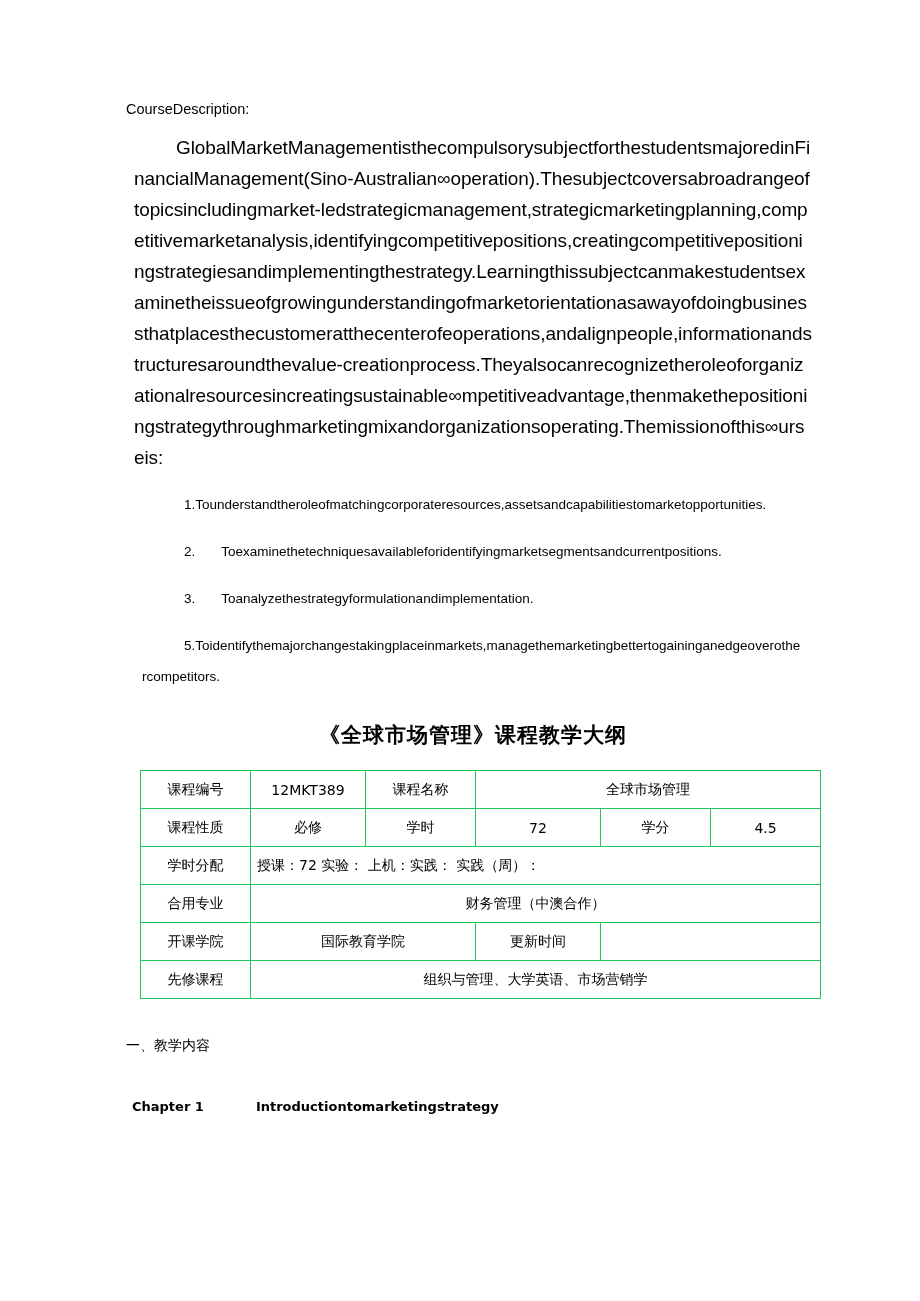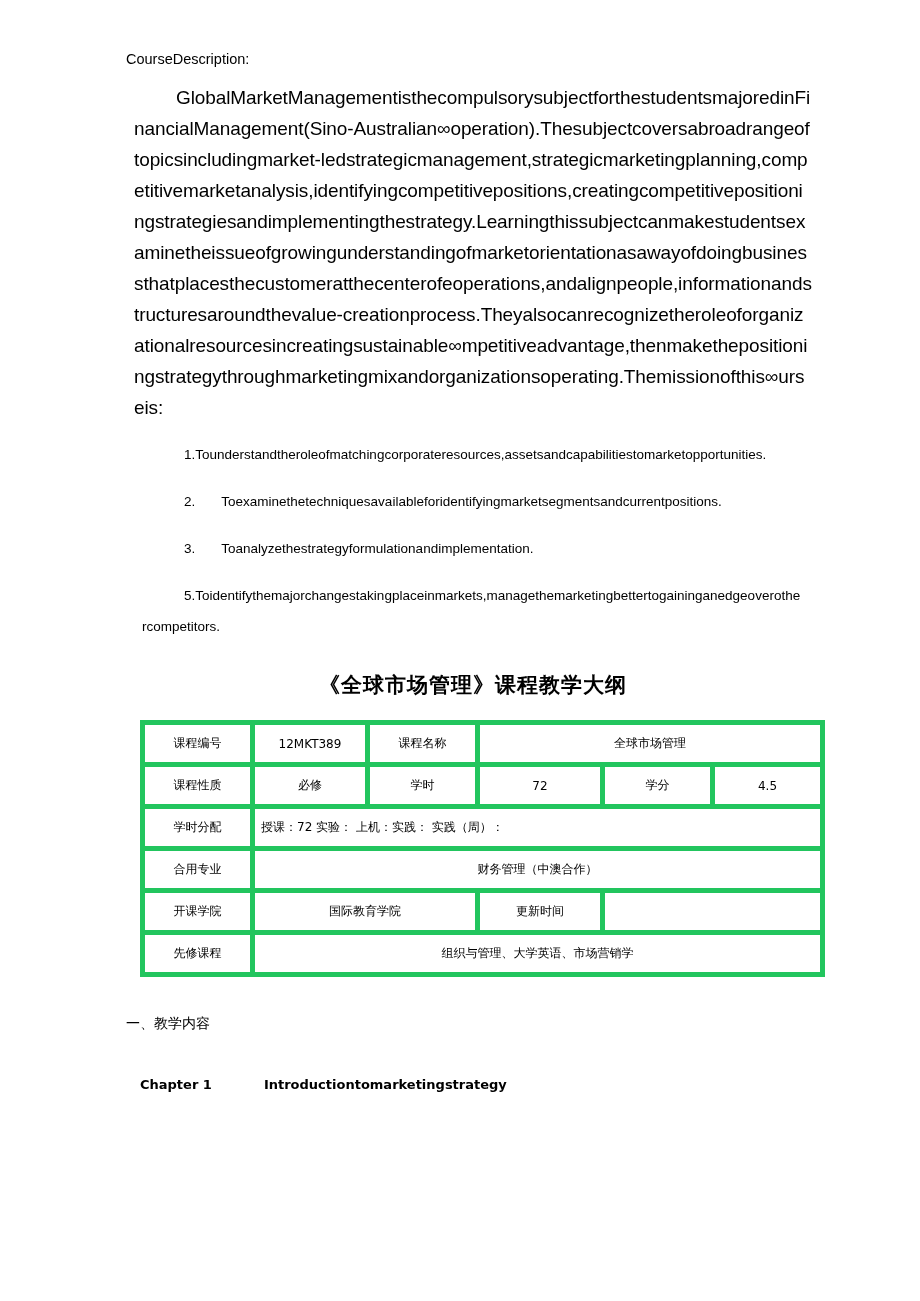--- a/index.html
+++ b/index.html
@@ -13,21 +13,21 @@
     font-family: "Liberation Sans", sans-serif;
     color: #000000;
     position: relative;
     overflow: hidden;
   }
   .page {
     position: relative;
     width: 920px;
     height: 1301px;
     box-sizing: border-box;
-    padding: 44px 100px 0 126px;
+    padding: 94px 100px 0 126px;
   }
   .doc-body {
     width: 694px;
   }
   .para {
     font-size: 19px;
     line-height: 31px;
     letter-spacing: -0.1px;
     word-break: break-all;
     margin: 8px;
@@ -56,23 +56,23 @@
     letter-spacing: 1px;
   }
   table.info {
     border-collapse: collapse;
     width: 680px;
     margin: 14px 0 0 14px;
     table-layout: fixed;
     font-family: "DejaVu Sans", sans-serif;
   }
   table.info td {
-    border: 5px solid #22c55e;
+    border: 1px solid #22c55e;
     height: 37px;
-    font-size: 12px;
+    font-size: 14px;
     padding: 0 6px;
     vertical-align: middle;
   }
   td.lbl {
     text-align: center;
     white-space: nowrap;
   }
   td.ctr {
     text-align: center;
   }
@@ -83,21 +83,21 @@
   .sec-heading {
     font-family: Liberation Serif, serif;
     font-size: 14px;
     margin: 34px 0 0 0;
     line-height: 26px;
   }
   .chapter {
     font-family: "DejaVu Sans", sans-serif;
     font-weight: bold;
     font-size: 13px;
-    margin: 36px 0 0 14px;
+    margin: 36px 0 0 6px;
     line-height: 24px;
   }
   .chapter .ch-gap {
     display: inline-block;
     width: 52px;
   }
   .sp-wide { display:inline-block; width: 26px; }
 </style>
 </head>
 <body>

